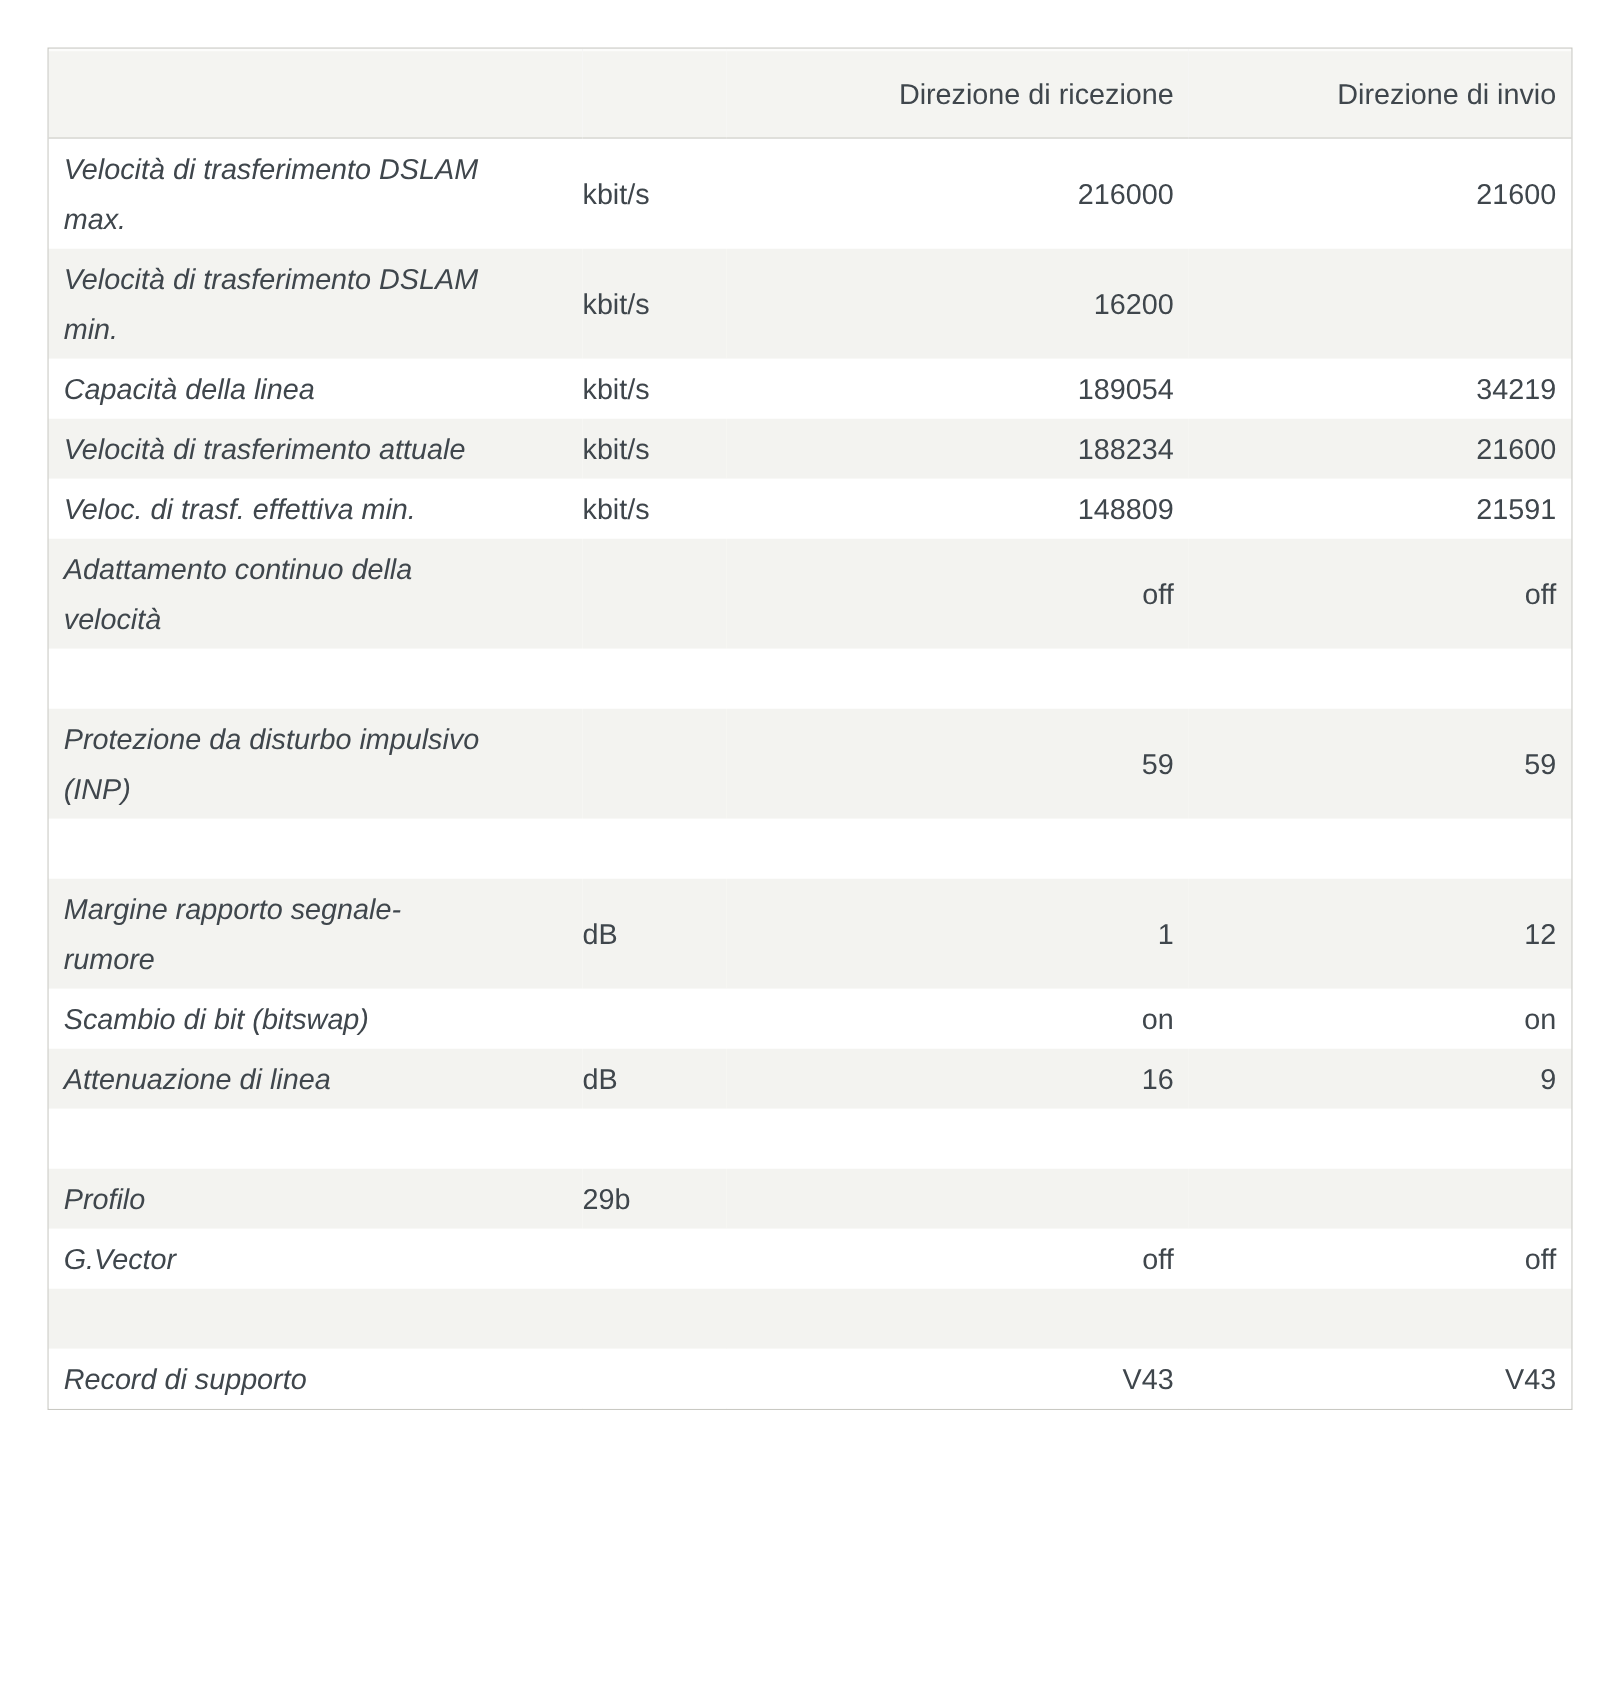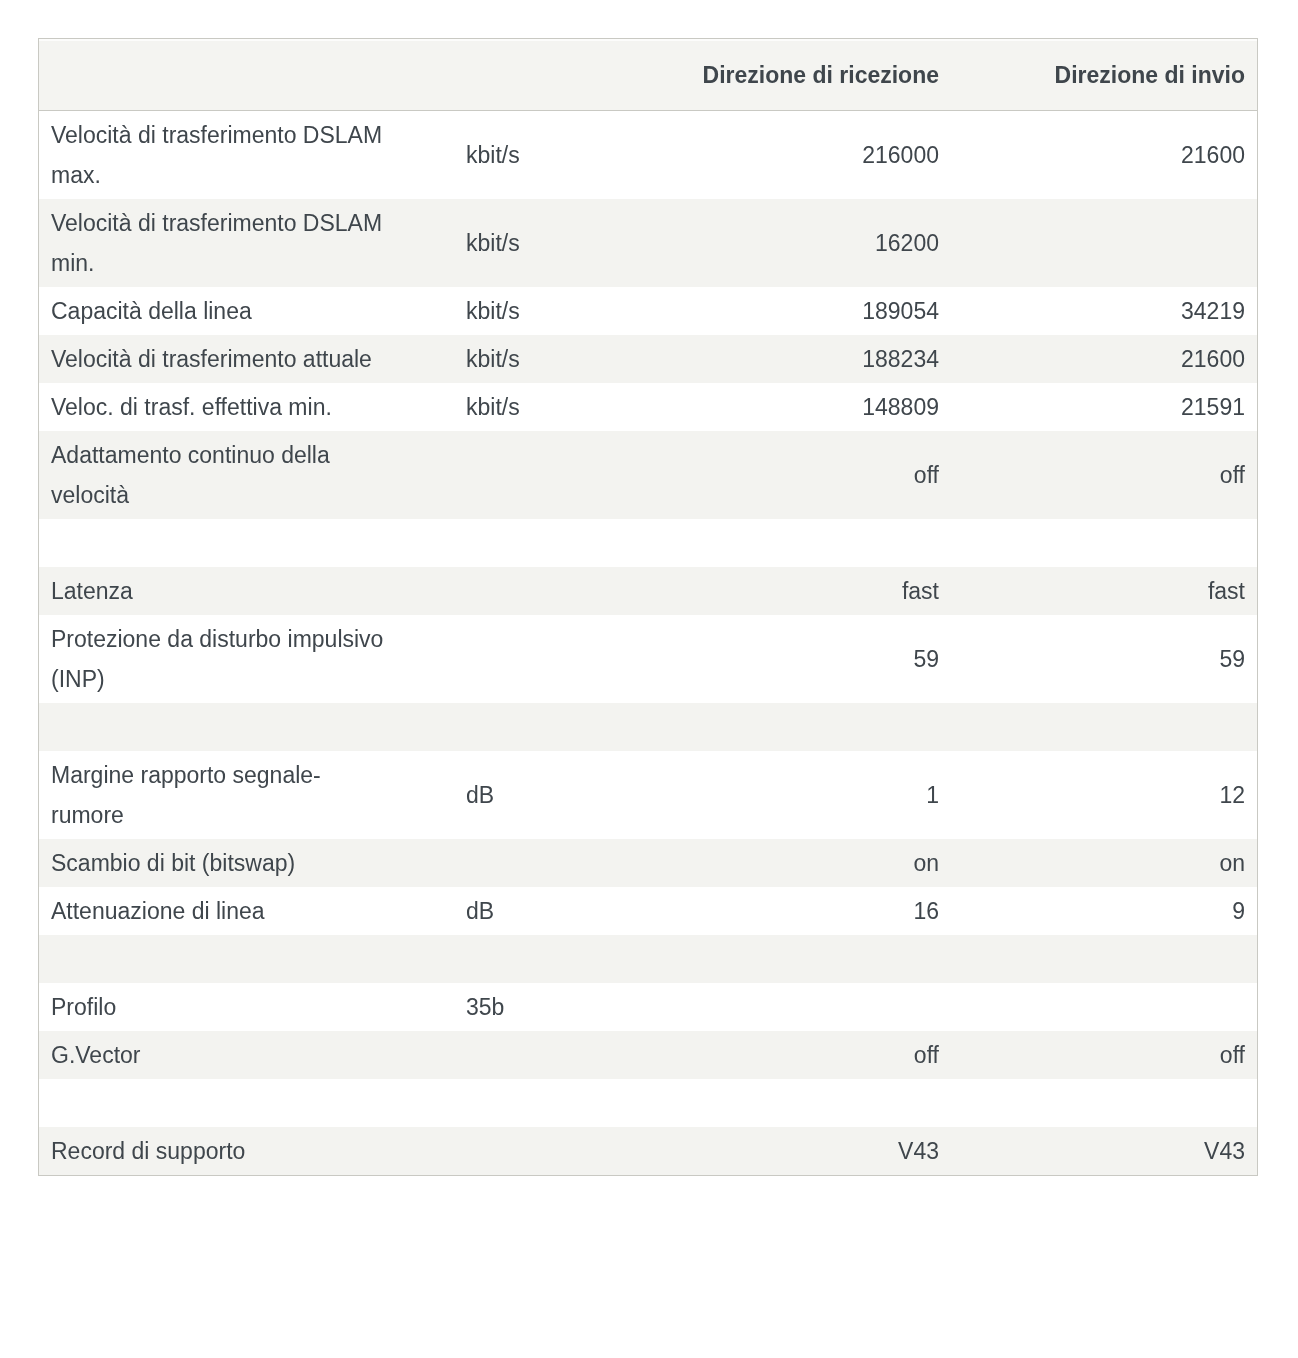--- a/index.html
+++ b/index.html
@@ -22,41 +22,42 @@
     border: 1px solid #c9c9c3;
     font-size: 23px;
     line-height: 40px;
   }
   col.c-label { width: 427px; }
   col.c-unit  { width: 115px; }
   col.c-rx    { width: 370px; }
   col.c-tx    { width: 306px; }
 
   thead th {
-    font-weight: bold;
+    font-weight: normal;
     background: #f4f4f1;
     border-bottom: 1px solid #c9c9c3;
     box-shadow: inset 0 2px 0 #fcfcfb;
     height: 71px;
     padding: 0;
     vertical-align: middle;
     font-size: 23px;
   }
   th.rx, th.tx, td.rx, td.tx {
     text-align: right;
     padding-right: 12px;
   }
   td {
     box-sizing: border-box;
     padding: 4px 0;
     vertical-align: middle;
   }
   td.label {
     padding-left: 12px;
     white-space: pre-line;
+    font-style: italic;
   }
   td.rx, td.tx {
     box-sizing: border-box;
     padding: 4px 12px 4px 0;
   }
   tbody tr { background: #ffffff; }
   tbody tr:nth-child(even) { background: #f3f3f0; }
   tr.spacer td { height: 48px; padding: 0; }
 </style>
 </head>
@@ -115,26 +116,20 @@
           <td class="label">Adattamento continuo della
 velocità</td>
           <td class="unit"></td>
           <td class="rx">off</td>
           <td class="tx">off</td>
         </tr>
         <tr class="spacer">
           <td colspan="4"></td>
         </tr>
         <tr>
-          <td class="label">Latenza</td>
-          <td class="unit"></td>
-          <td class="rx">fast</td>
-          <td class="tx">fast</td>
-        </tr>
-        <tr>
           <td class="label">Protezione da disturbo impulsivo
 (INP)</td>
           <td class="unit"></td>
           <td class="rx">59</td>
           <td class="tx">59</td>
         </tr>
         <tr class="spacer">
           <td colspan="4"></td>
         </tr>
         <tr>
@@ -154,21 +149,21 @@
           <td class="label">Attenuazione di linea</td>
           <td class="unit">dB</td>
           <td class="rx">16</td>
           <td class="tx">9</td>
         </tr>
         <tr class="spacer">
           <td colspan="4"></td>
         </tr>
         <tr>
           <td class="label">Profilo</td>
-          <td class="unit">35b</td>
+          <td class="unit">29b</td>
           <td class="rx"></td>
           <td class="tx"></td>
         </tr>
         <tr>
           <td class="label">G.Vector</td>
           <td class="unit"></td>
           <td class="rx">off</td>
           <td class="tx">off</td>
         </tr>
         <tr class="spacer">

